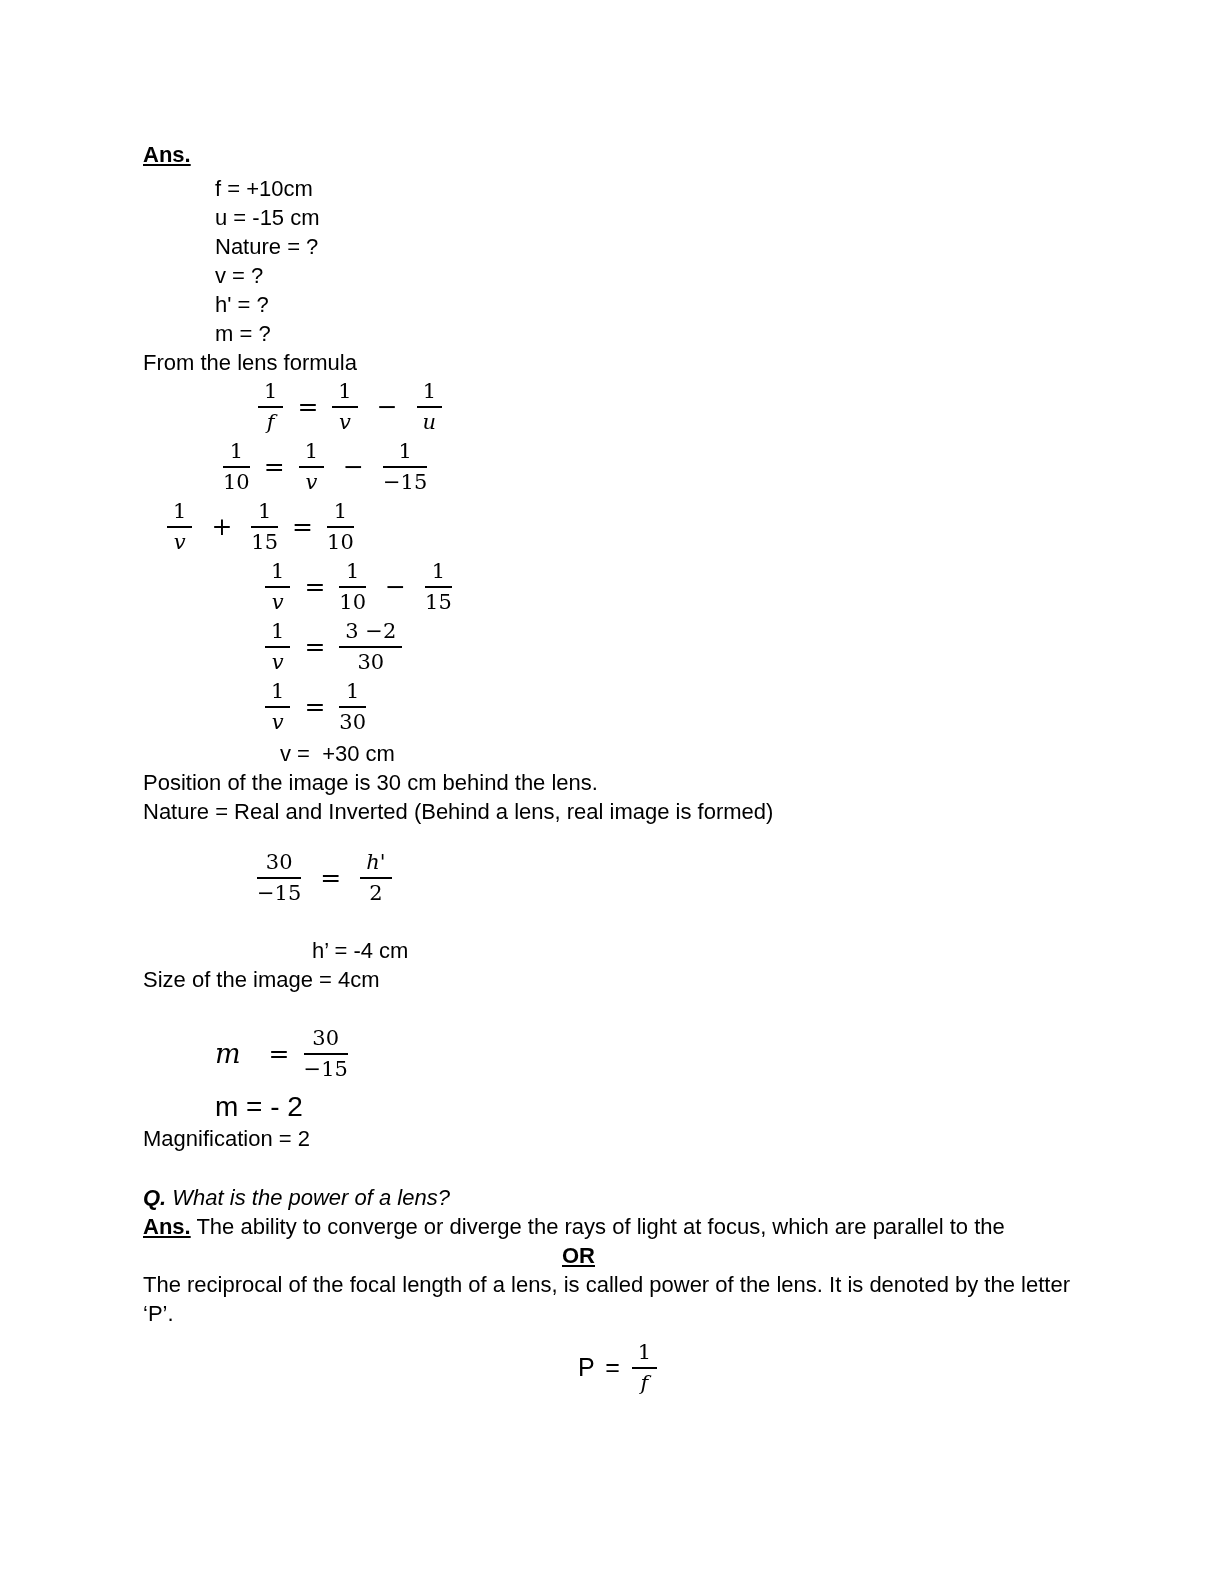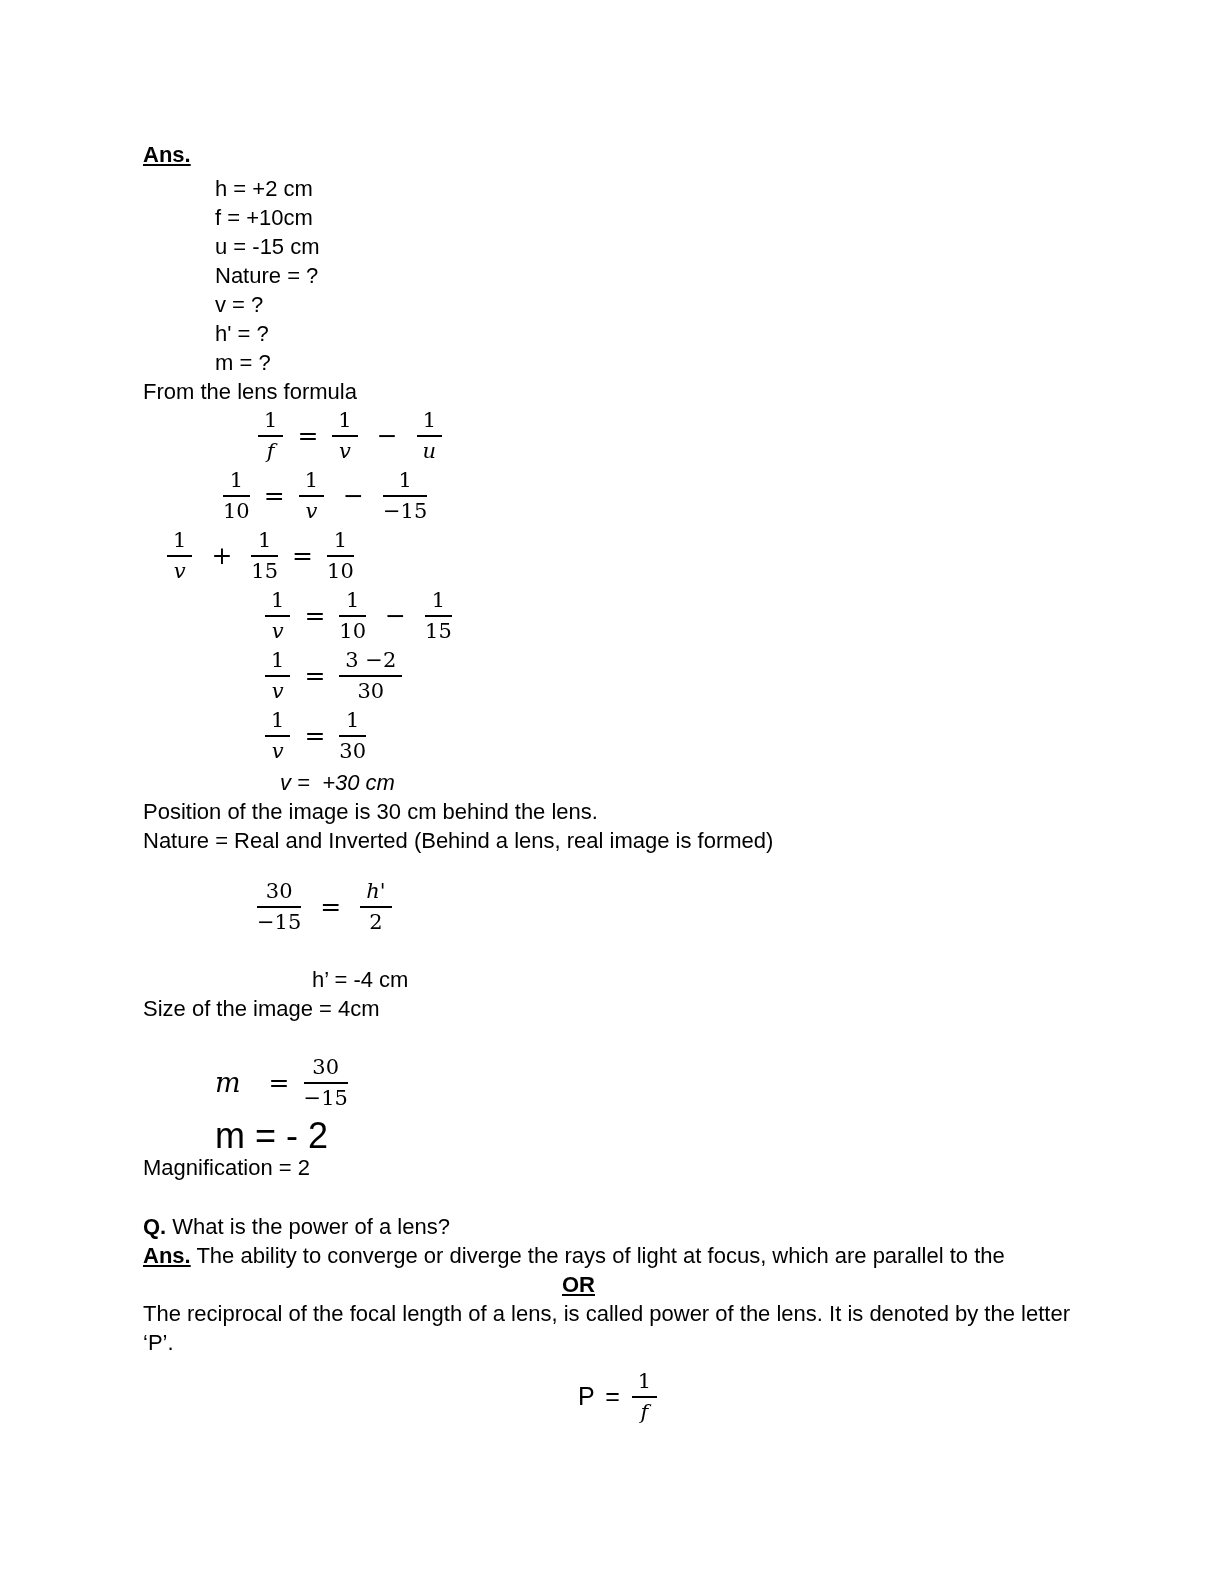--- a/index.html
+++ b/index.html
@@ -37,34 +37,33 @@
   .lhs-p { font-family:"Liberation Sans", sans-serif; font-size:25px; margin-right:10px; letter-spacing:2px; }
 
   .ind-eq1 { margin-left:115px; }
   .ind-eq2 { margin-left:80px; }
   .ind-eq3 { margin-left:24px; }
   .ind-eq456 { margin-left:122px; }
   .ind-eqh { margin-left:114px; margin-top:22px; }
   .ind-eqm { margin-left:72px; margin-top:30px; }
   .ind-eqp { margin-left:435px; margin-top:10px; }
 
-  .v-result { margin-left:137px; margin-top:2px;font-style:italic; }
+  .v-result { margin-left:137px; margin-top:2px; }
   .h-result { margin-left:169px; margin-top:28px; }
-  .m-result { margin-left:72px; margin-top:6px; font-size:36px; line-height:34px; }
-  .q-block { margin-top:30px; }
+  .m-result { margin-left:72px; margin-top:6px; font-size:28px; line-height:34px; }
+  .q-block { margin-top:30px;font-style:italic; }
 </style>
 </head>
 <body>
 
 <div class="page">
 
   <div class="line bold-ul">Ans.</div>
 
   <div class="given">
-    <div class="line">h = +2 cm</div>
     <div class="line">f = +10cm</div>
     <div class="line">u = -15 cm</div>
     <div class="line">Nature = ?</div>
     <div class="line">v = ?</div>
     <div class="line">h' = ?</div>
     <div class="line">m = ?</div>
   </div>
 
   <div class="line">From the lens formula</div>
 

